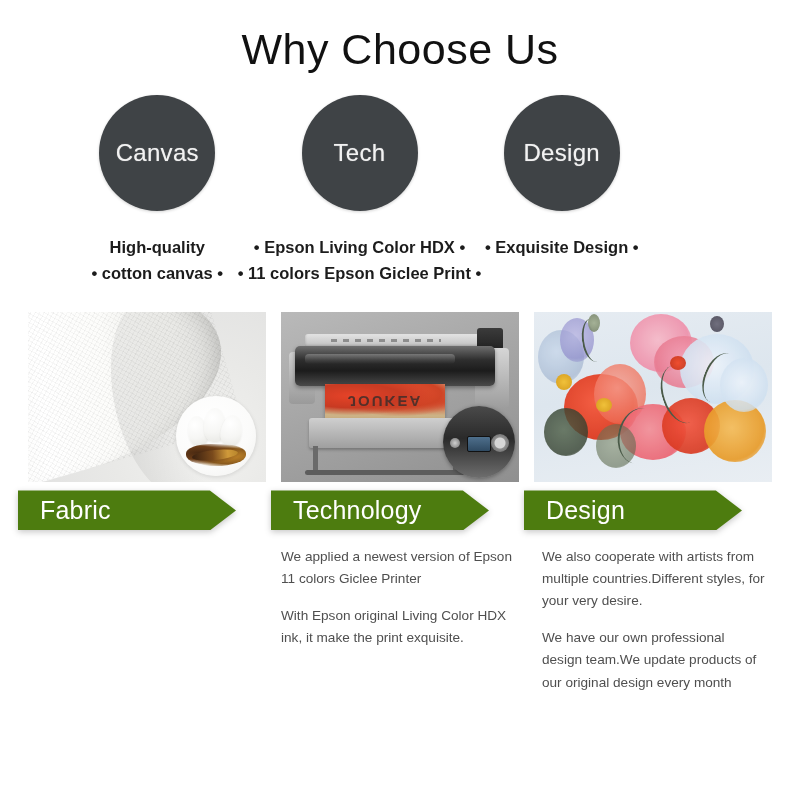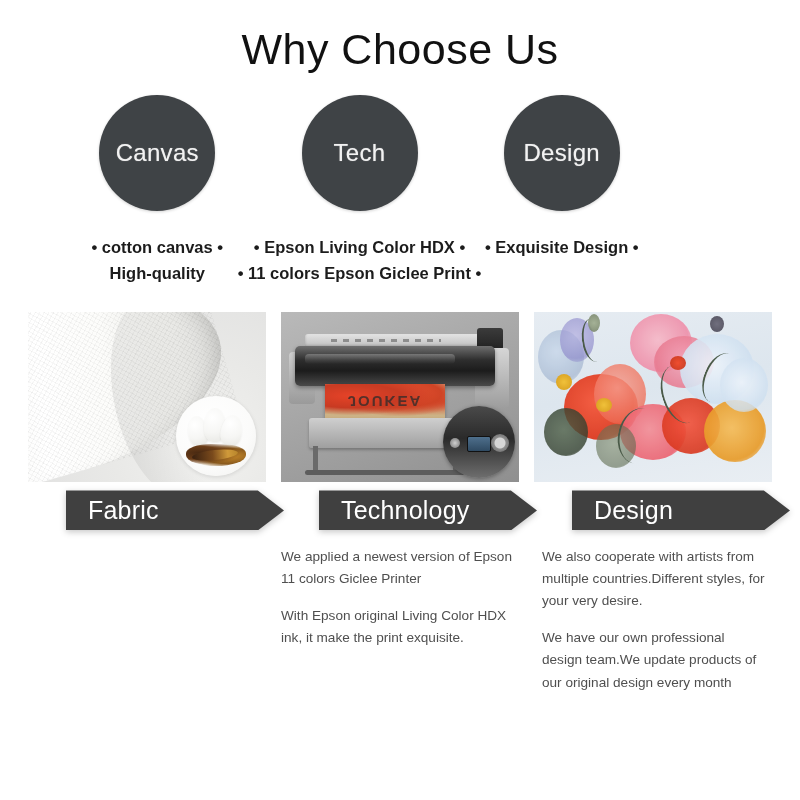--- a/index.html
+++ b/index.html
@@ -265,24 +265,24 @@
   .banner-wrap{
     position:relative;
     margin-top:8px;
     margin-left:-10px;
     width:218px;
     height:40px;
     filter:drop-shadow(0 2px 3px rgba(0,0,0,.22));
   }
   .banner{
     width:100%;height:100%;
-    background:#404040;
+    background:#4d7c0f;
     -webkit-clip-path:polygon(0 0, 88% 0, 100% 50%, 88% 100%, 0 100%);
     clip-path:polygon(0 0, 88% 0, 100% 50%, 88% 100%, 0 100%);
-    display:flex;align-items:center;margin-left:48px;
+    display:flex;align-items:center;
   }
   .banner span{
     color:#ffffff;
     font-size:25px;
     font-weight:400;
     padding-left:22px;
     letter-spacing:.2px;
   }
 
   
@@ -306,22 +306,22 @@
 
 <h1 class="page-title">Why Choose Us</h1>
 
 <div class="badge-row">
 
   <div class="badge-col">
     <div class="badge-circle">
       <span>Canvas</span>
     </div>
     <div class="badge-caption">
+      <span class="ln">High-quality</span>
       <span class="ln">• cotton canvas •</span>
-      <span class="ln">High-quality</span>
     </div>
   </div>
 
   <div class="badge-col">
     <div class="badge-circle">
       <span>Tech</span>
     </div>
     <div class="badge-caption">
       <span class="ln">• Epson Living Color HDX •</span>
       <span class="ln">• 11 colors Epson Giclee Print •</span>

